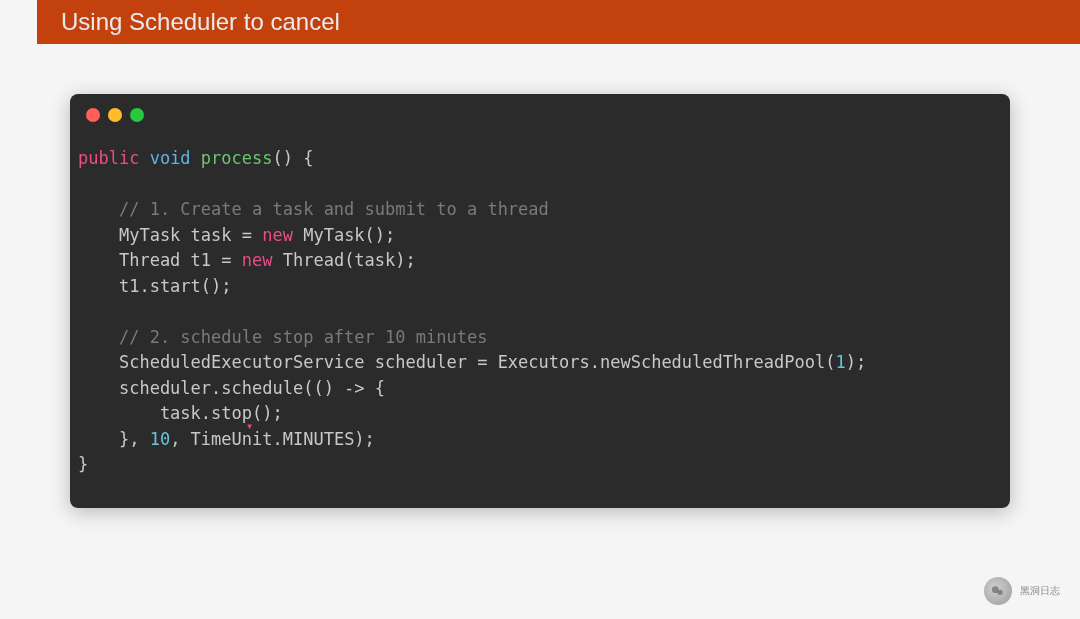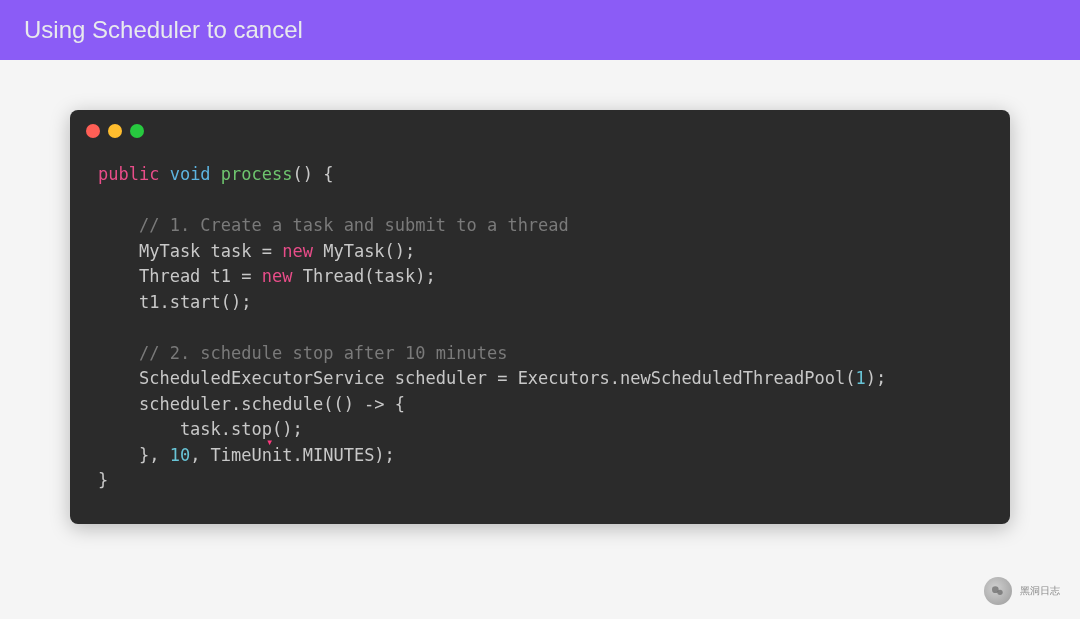--- a/index.html
+++ b/index.html
@@ -9,25 +9,26 @@
     }
     body {
       font-family: -apple-system, BlinkMacSystemFont, "Segoe UI", sans-serif;
       background: #f5f5f5;
       width: 1080px;
       height: 619px;
       overflow: hidden;
       position: relative;
     }
     .header {
-      background: #8b5cf6;
+      background: #c2410c;
       color: #e8eaed;
-      padding: 16px 24px;
+      padding: 8px 24px;
       font-size: 24px;
       font-weight: 300;
+      margin-left: 37px;
     }
     .content-area {
       padding: 50px 70px 30px 70px;
     }
     .code-window {
       background: #2b2b2b;
       border-radius: 8px;
       box-shadow: 0 4px 20px rgba(0,0,0,0.25);
       overflow: hidden;
     }
@@ -39,21 +40,21 @@
     }
     .dot {
       width: 14px;
       height: 14px;
       border-radius: 50%;
     }
     .dot-red { background: #ff5f56; }
     .dot-yellow { background: #ffbd2e; }
     .dot-green { background: #27c93f; }
     .code-body {
-      padding: 16px 24px 30px 28px;
+      padding: 16px 24px 30px 8px;
       font-family: "Menlo", "Consolas", "Monaco", monospace;
       font-size: 17px;
       line-height: 1.5;
       color: #c8c8c8;
       white-space: pre;
     }
     .kw-public { color: #e84d89; }
     .kw-void { color: #5db4e0; }
     .fn-name { color: #6ec56e; }
     .comment { color: #7a7a7a; }

